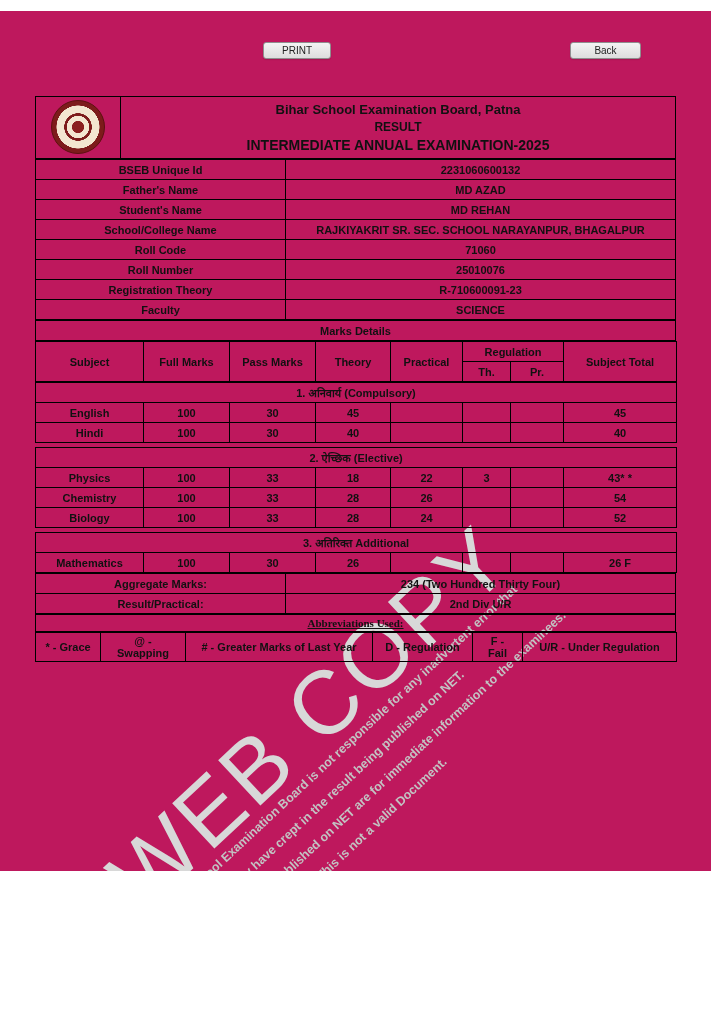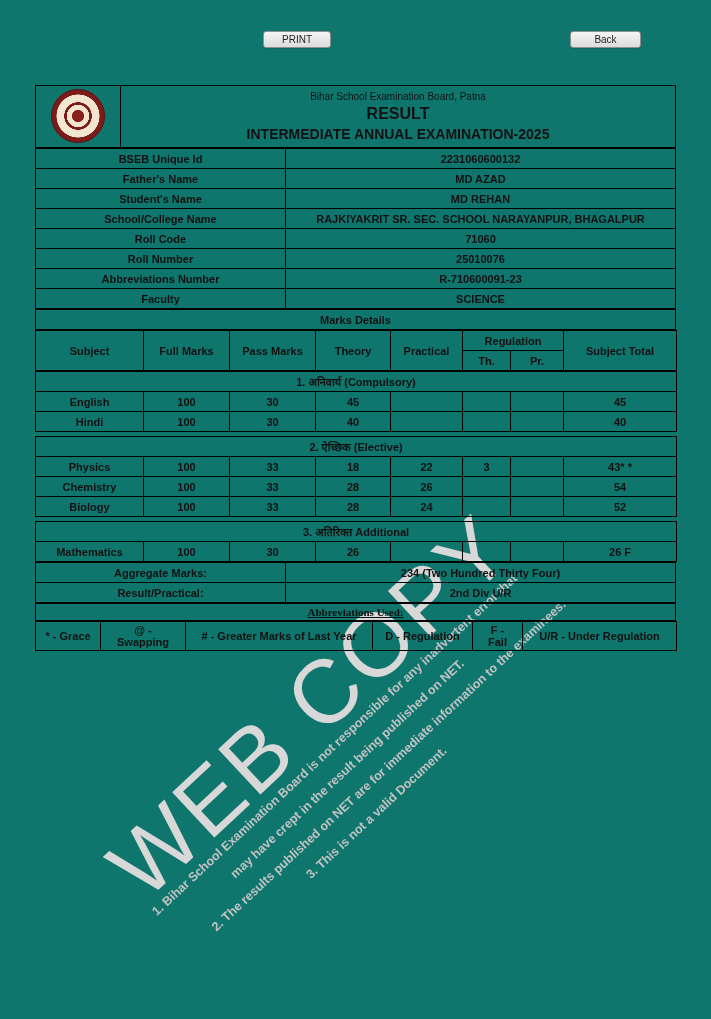--- a/index.html
+++ b/index.html
@@ -1,19 +1,19 @@
 <!DOCTYPE html>
 <html><head>
 <meta charset="utf-8">
 <style>
   * { margin:0; padding:0; box-sizing:border-box; }
   html,body { background:#ffffff; }
   body { font-family:"Liberation Sans","DejaVu Sans",sans-serif; }
 
-  .page { position:relative; width:711px; height:1019px; margin:0 auto; background:#0f766e; overflow:hidden; }
+  .page { position:relative; width:711px; height:860px; margin:11px auto; background:#be185d; overflow:hidden; }
 
   
   .btn {
     position:absolute; top:31px; height:17px; z-index:3;
     background:linear-gradient(#f4f4f4,#dddddd);
     border:1px solid #8f8f8f; border-radius:3px;
     font-family:inherit; font-size:10px; color:#222;
     text-align:center; line-height:14px; cursor:pointer;
     box-shadow:0 1px 1px rgba(0,0,0,0.12);
   }
@@ -50,22 +50,22 @@
 
   .header-t td { height:62px; }
   .logo-cell { text-align:center; }
   .logo {
     display:inline-block; width:54px; height:54px; border-radius:50%;
     background:radial-gradient(circle at 50% 50%,
       #8a1f1f 0 16%, #f3e6d0 17% 30%, #7d1b1b 31% 37%,
       #f3e6d0 38% 58%, #7d1b1b 59% 100%);
     border:1px solid #5d1010;
   }
-  .board-name { font-size:10px; font-weight:normal; }
-  .result-label { font-size:16px; font-weight:bold; margin-top:3px; }
+  .board-name { font-size:13px; font-weight:bold; }
+  .result-label { font-size:12px; font-weight:bold; margin-top:3px; }
   .exam-title { font-size:14px; font-weight:bold; margin-top:3px; }
 
   .info-t td { height:20px; }
   .bar-t td { height:20px; }
 
   .marks-t td, .marks-head-t td { height:20px; }
   .sec-gap { margin-top:4px; }
   .final-gap { margin-top:7px; }
   .abbr-title-t td { height:17px; padding:1px 7px; }
   .underline { text-decoration:underline;font-family:Liberation Serif, serif; }
@@ -132,21 +132,21 @@
       </tr>
       <tr>
         <td class="left">Roll Code</td>
         <td class="left">71060</td>
       </tr>
       <tr>
         <td class="left">Roll Number</td>
         <td class="left">25010076</td>
       </tr>
       <tr>
-        <td class="left">Abbreviations Number</td>
+        <td class="left">Registration Theory</td>
         <td class="left">R-710600091-23</td>
       </tr>
       <tr>
         <td class="left">Faculty</td>
         <td class="left">SCIENCE</td>
       </tr>
     </tbody>
       </table>
 
     <table class="t bar-t">

